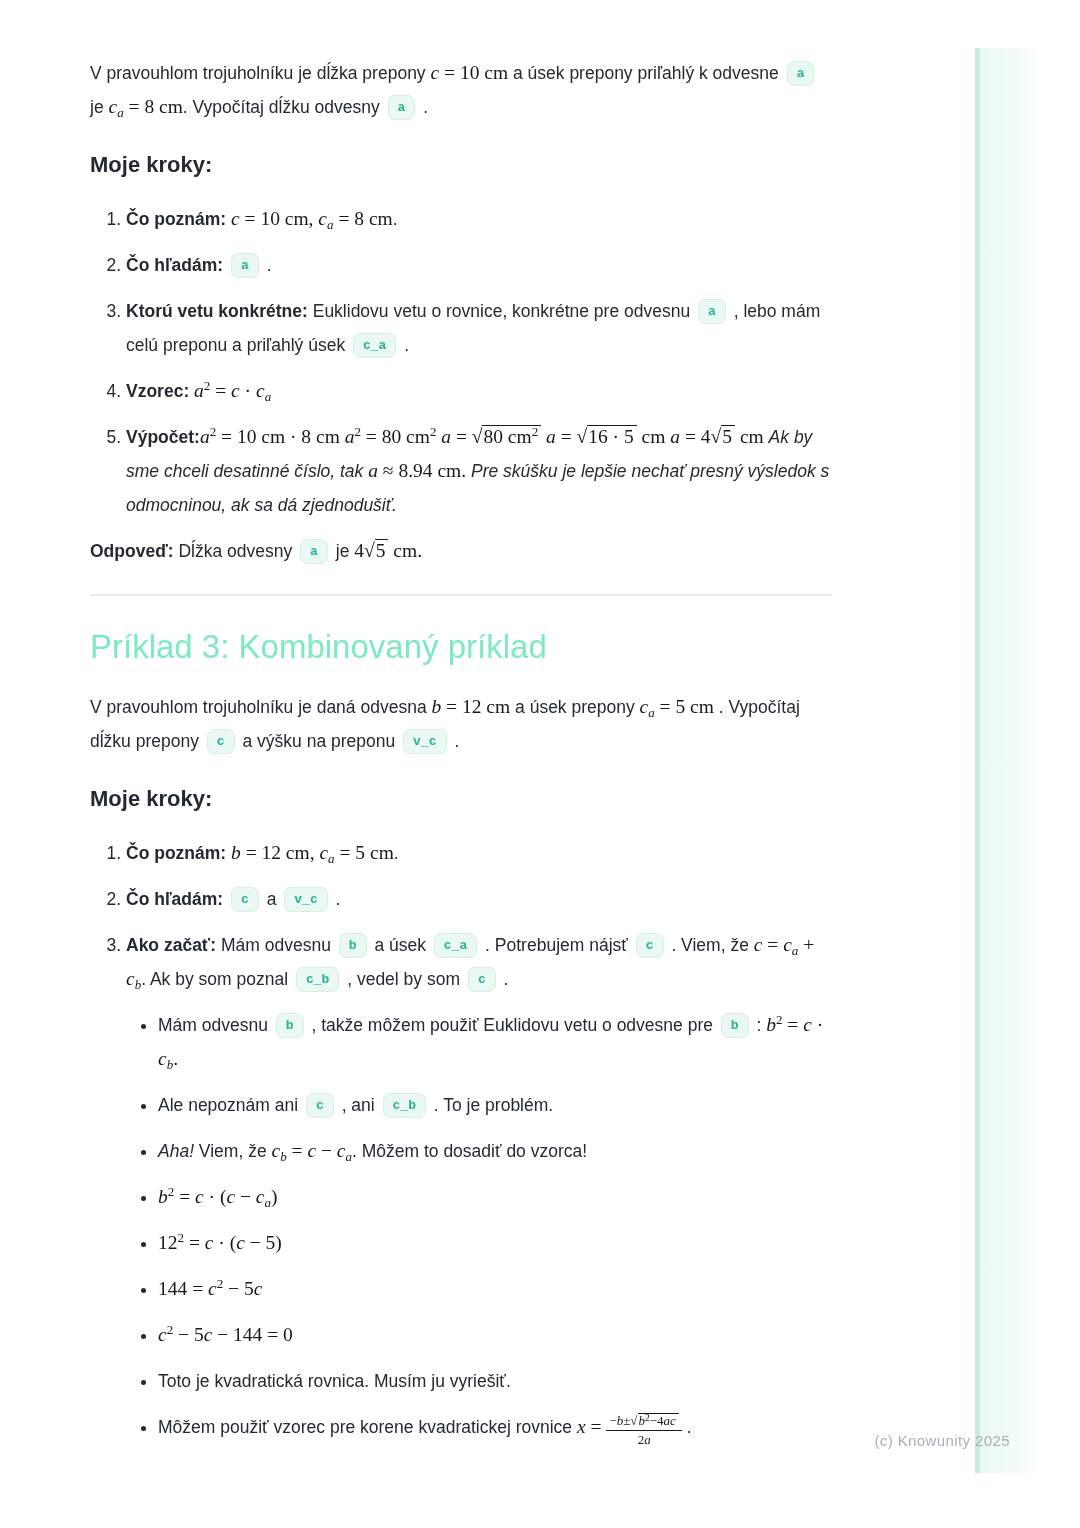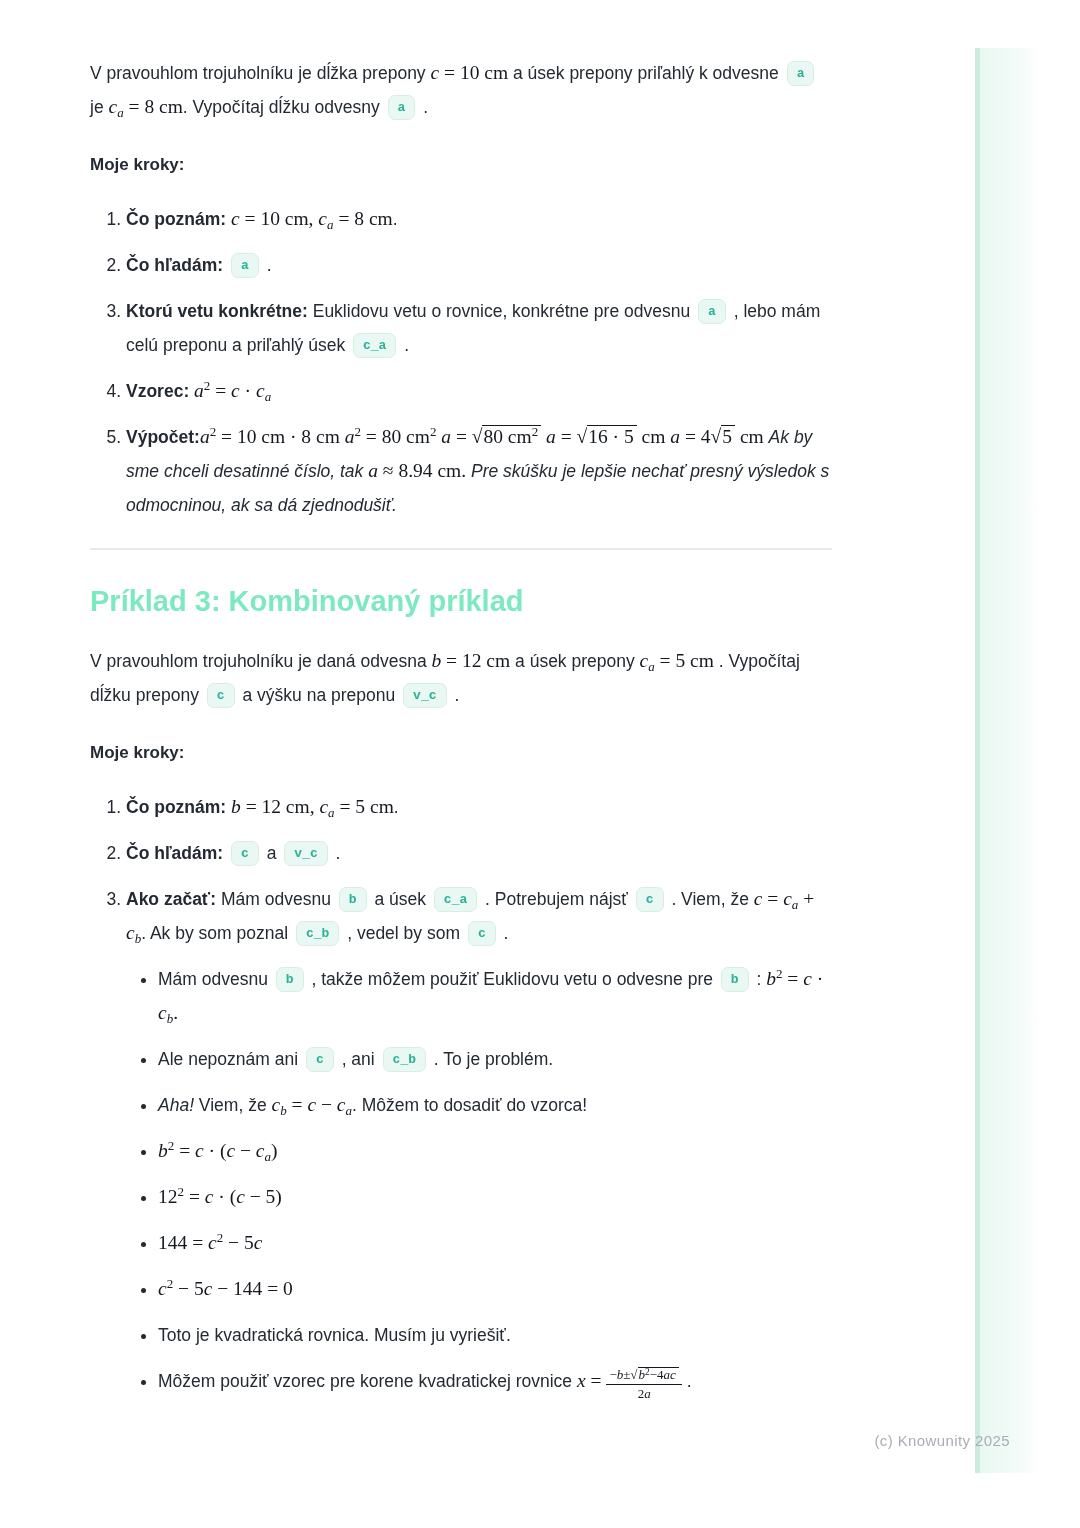--- a/index.html
+++ b/index.html
@@ -23,22 +23,22 @@
     position:absolute;top:48px;left:975px;width:62px;height:1425px;
     border-left:5px solid var(--strip-line);
     background:linear-gradient(90deg,var(--strip-fill) 0%,#f2fbf7 55%,rgba(255,255,255,0) 100%);
   }
   .content{position:absolute;left:90px;top:56px;width:742px;}
   .para,.item{font-size:17.5px;line-height:34px;}
   .para{margin:0 0 24px;}
   .answer{margin-top:8px;}
   strong{font-weight:700;}
   em{font-style:italic;}
-  h4.subhead{font-size:17px;font-weight:700;margin:0 0 20px;line-height:34px;}
-  h2.example-head{font-size:29px;font-weight:700;color:var(--heading-mint);margin:34px 0 26px;line-height:34px;}
+  h4.subhead{font-size:22px;font-weight:700;margin:0 0 20px;line-height:34px;}
+  h2.example-head{font-size:33px;font-weight:400;color:var(--heading-mint);margin:34px 0 26px;line-height:34px;}
   hr.divider{border:none;border-top:2px solid var(--divider);margin:26px 0 0;}
   ol.steps{margin:0 0 8px;padding-left:36px;}
   ol.steps>li{margin-bottom:12px;}
   ul.bullets{margin:0;padding-left:68px;list-style:disc;}
   ul.bullets>li{margin-bottom:12px;}
   .math{font-family:"Liberation Serif",serif;font-size:19.5px;color:var(--math-ink);}
   .mv{font-style:italic;}
   .mn{font-style:normal;}
   sub.msub{font-size:13px;font-style:italic;vertical-align:-4px;line-height:0;}
   sup.msup{font-size:13px;font-style:normal;vertical-align:7px;line-height:0;}
@@ -67,20 +67,21 @@
   <main class="content" id="doc-root">
       <p class="para"><span class="run">V pravouhlom trojuholníku je dĺžka prepony </span><span class="math mv">c</span><span class="math mn"> = 10 cm</span><span class="run"> a úsek prepony priľahlý k odvesne </span><span class="badge">a</span><span class="run"> je </span><span class="math mv">c<sub class="msub">a</sub></span><span class="math mn"> = 8 cm</span><span class="run">. Vypočítaj dĺžku odvesny </span><span class="badge">a</span><span class="run"> .</span></p>
       <h4 class="subhead">Moje kroky:</h4>
       <ol class="steps">
         <li class="item"><strong class="run-b">Čo poznám: </strong><span class="math mv">c</span><span class="math mn"> = 10 cm, </span><span class="math mv">c<sub class="msub">a</sub></span><span class="math mn"> = 8 cm</span><span class="run">.</span></li>
         <li class="item"><strong class="run-b">Čo hľadám: </strong><span class="badge">a</span><span class="run"> .</span></li>
         <li class="item"><strong class="run-b">Ktorú vetu konkrétne: </strong><span class="run">Euklidovu vetu o rovnice, konkrétne pre odvesnu </span><span class="badge">a</span><span class="run"> , lebo mám celú preponu a priľahlý úsek </span><span class="badge">c_a</span><span class="run"> .</span></li>
         <li class="item"><strong class="run-b">Vzorec: </strong><span class="math mv">a<sup class="msup">2</sup></span><span class="math mn"> = </span><span class="math mv">c</span><span class="math mn"> · </span><span class="math mv">c<sub class="msub">a</sub></span></li>
         <li class="item"><strong class="run-b">Výpočet:</strong><span class="math mv">a<sup class="msup">2</sup></span><span class="math mn"> = 10 cm · 8 cm </span><span class="math mv">a<sup class="msup">2</sup></span><span class="math mn"> = </span><span class="math mn">80 cm<sup class="msup">2</sup></span><span class="math mn"> </span><span class="math mv">a</span><span class="math mn"> = </span><span class="math mn sqrt"><span class="sqrt-rad">√</span><span class="sqrt-bar"><span class="math mn">80 cm<sup class="msup">2</sup></span></span></span><span class="math mn"> </span><span class="math mv">a</span><span class="math mn"> = </span><span class="math mn sqrt"><span class="sqrt-rad">√</span><span class="sqrt-bar"><span class="math mn">16 · 5</span></span></span><span class="math mn"> cm </span><span class="math mv">a</span><span class="math mn"> = 4</span><span class="math mn sqrt"><span class="sqrt-rad">√</span><span class="sqrt-bar"><span class="math mn">5</span></span></span><span class="math mn"> cm </span><em class="run-i">Ak by sme chceli desatinné číslo, tak </em><span class="math mv">a</span><span class="math mn"> ≈ 8.94 cm.</span><em class="run-i"> Pre skúšku je lepšie nechať presný výsledok s odmocninou, ak sa dá zjednodušiť.</em></li>
       </ol>
+      <p class="para answer"><strong class="run-b">Odpoveď: </strong><span class="run">Dĺžka odvesny </span><span class="badge">a</span><span class="run"> je </span><span class="math mn">4</span><span class="math mn sqrt"><span class="sqrt-rad">√</span><span class="sqrt-bar"><span class="math mn">5</span></span></span><span class="math mn"> cm.</span></p>
       <hr class="divider">
       <h2 class="example-head">Príklad 3: Kombinovaný príklad</h2>
       <p class="para"><span class="run">V pravouhlom trojuholníku je daná odvesna </span><span class="math mv">b</span><span class="math mn"> = 12 cm</span><span class="run"> a úsek prepony </span><span class="math mv">c<sub class="msub">a</sub></span><span class="math mn"> = 5 cm</span><span class="run"> . Vypočítaj dĺžku prepony </span><span class="badge">c</span><span class="run"> a výšku na preponu </span><span class="badge">v_c</span><span class="run"> .</span></p>
       <h4 class="subhead">Moje kroky:</h4>
       <ol class="steps">
         <li class="item"><strong class="run-b">Čo poznám: </strong><span class="math mv">b</span><span class="math mn"> = 12 cm, </span><span class="math mv">c<sub class="msub">a</sub></span><span class="math mn"> = 5 cm</span><span class="run">.</span></li>
         <li class="item"><strong class="run-b">Čo hľadám: </strong><span class="badge">c</span><span class="run"> a </span><span class="badge">v_c</span><span class="run"> .</span></li>
         <li class="item"><strong class="run-b">Ako začať: </strong><span class="run">Mám odvesnu </span><span class="badge">b</span><span class="run"> a úsek </span><span class="badge">c_a</span><span class="run"> . Potrebujem nájsť </span><span class="badge">c</span><span class="run"> . Viem, že </span><span class="math mv">c</span><span class="math mn"> = </span><span class="math mv">c<sub class="msub">a</sub></span><span class="math mn"> + </span><span class="math mv">c<sub class="msub">b</sub></span><span class="run">. Ak by som poznal </span><span class="badge">c_b</span><span class="run"> , vedel by som </span><span class="badge">c</span><span class="run"> .</span></li>
       </ol>
       <ul class="bullets">

